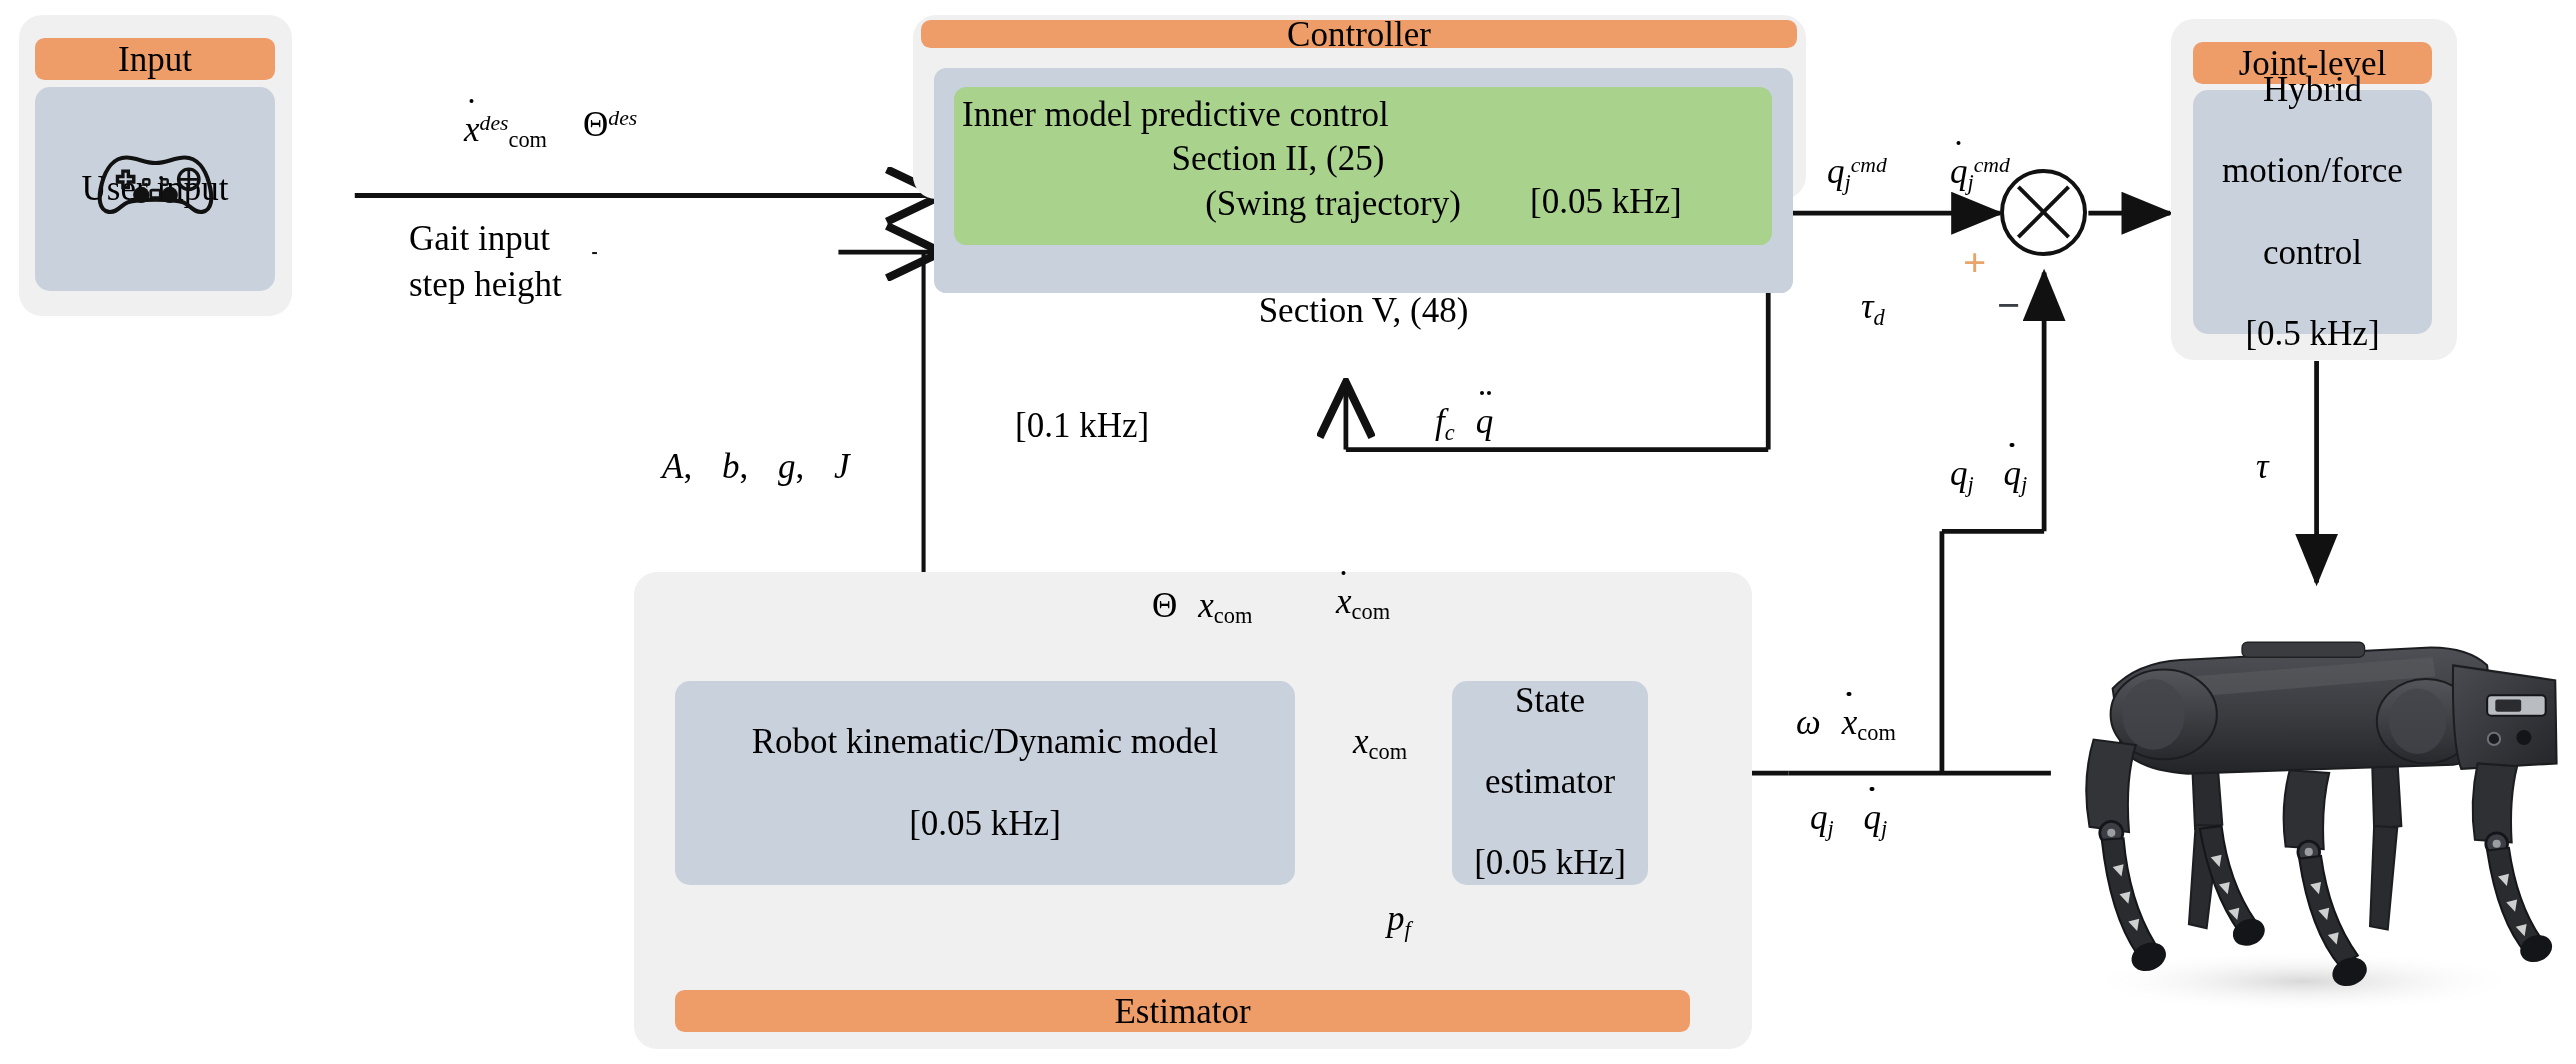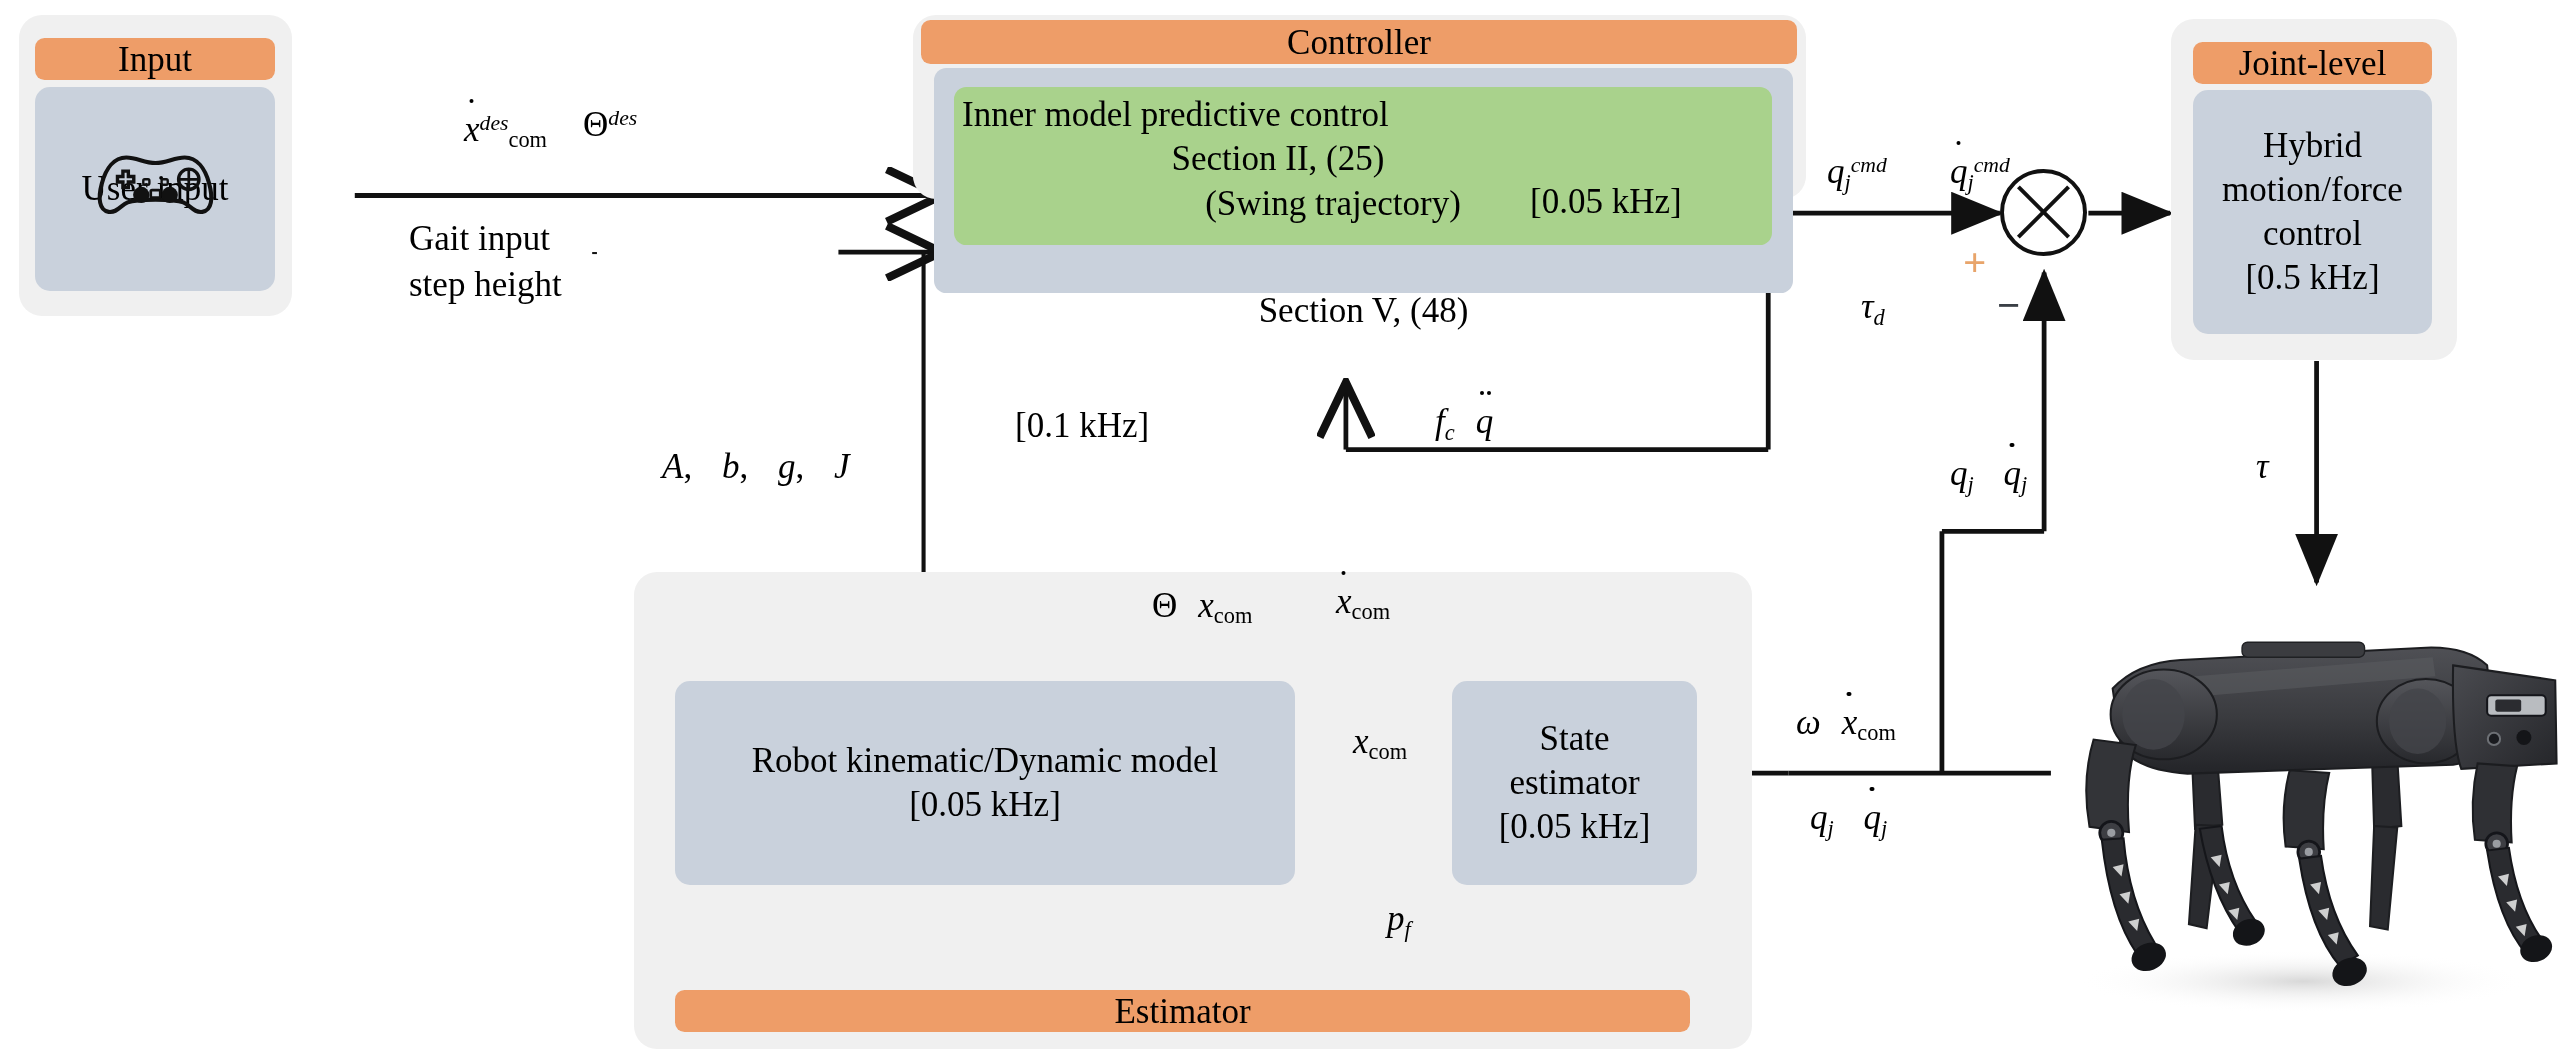--- a/index.html
+++ b/index.html
@@ -11,21 +11,21 @@
   .group{position:absolute;background:#f0f0f0;border-radius:23px;}
 
   
   .hdr{position:absolute;background:#ee9d68;border-radius:9.5px;
        display:flex;align-items:center;justify-content:center;
        font-size:35px;line-height:1;}
 
   
   .panel{position:absolute;background:#c9d1dc;border-radius:15px;
          display:flex;flex-direction:column;align-items:center;justify-content:center;
-         text-align:center;font-size:35px;line-height:1.26;}
+         text-align:center;font-size:35px;line-height:1.26;gap:37px;}
 
   
   .greenpanel{position:absolute;background:#a9d28c;border-radius:12.3px;}
 
   
   .txt{position:absolute;font-size:35px;line-height:1.2;white-space:nowrap;}
   .cen{text-align:center;}
 
   
   .var{font-style:italic;font-family:"Liberation Serif",serif;margin-left:21px;}
@@ -135,21 +135,21 @@
     <span>Θ</span><sup class="it">des</sup>
   </div>
   <div class="txt" style="left:409px;top:218px;">Gait input</div>
   <div class="txt" style="left:409px;top:264px;">step height</div>
   <div class="txt" style="left:641px;top:446px;">
     <span class="var">A</span>, <span class="var">b</span>, <span class="var">g</span>, <span class="var">J</span>
   </div>
 
   <div class="group" style="left:913px;top:15px;width:893px;height:184px;"></div>
   <div class="group" style="left:913px;top:68px;width:893px;height:129px;"></div>
-  <div class="hdr" style="left:921px;top:20.4px;width:876px;height:44px;">Controller</div>
+  <div class="hdr" style="left:921px;top:20.4px;width:876px;height:28px;">Controller</div>
   <div class="panel" style="left:934px;top:68px;width:859px;height:225px;border-radius:12.3px;"></div>
   <div class="greenpanel" style="left:954px;top:87px;width:818px;height:158px;"></div>
 
   <div class="txt cen" style="left:962px;top:94px;width:818px;text-align:left;">Inner model predictive control</div>
   <div class="txt cen" style="left:954px;top:138px;width:648px;text-align:center;">Section II, (25)</div>
   <div class="txt cen" style="left:924px;top:183px;width:818px;text-align:center;">(Swing trajectory)</div>
   <div class="txt" style="left:1530px;top:181px;">[0.05 kHz]</div>
 
   <div class="txt cen" style="left:934px;top:290px;width:859px;text-align:center;">Section V, (48)</div>
   <div class="txt" style="left:1015px;top:405px;">[0.1 kHz]</div>
@@ -193,21 +193,21 @@
     <div>motion/force</div>
     <div>control</div>
     <div>[0.5 kHz]</div>
   </div>
 
   <div class="group" style="left:634px;top:572px;width:1118px;height:477px;"></div>
   <div class="panel" style="left:675px;top:681px;width:620px;height:204px;">
     <div>Robot kinematic/Dynamic model</div>
     <div>[0.05 kHz]</div>
   </div>
-  <div class="panel" style="left:1452px;top:681px;width:245px;height:204px;">
+  <div class="panel" style="left:1452px;top:681px;width:196px;height:204px;justify-content:flex-end;">
     <div>State</div>
     <div>estimator</div>
     <div>[0.05 kHz]</div>
   </div>
   <div class="hdr" style="left:675px;top:990px;width:1015px;height:42px;">Estimator</div>
 
   <div class="txt" style="left:1152px;top:585px;">
     <span>Θ</span><span class="var">x</span><sub class="rm">com</sub>
   </div>
   <div class="txt" style="left:1315px;top:581px;">

